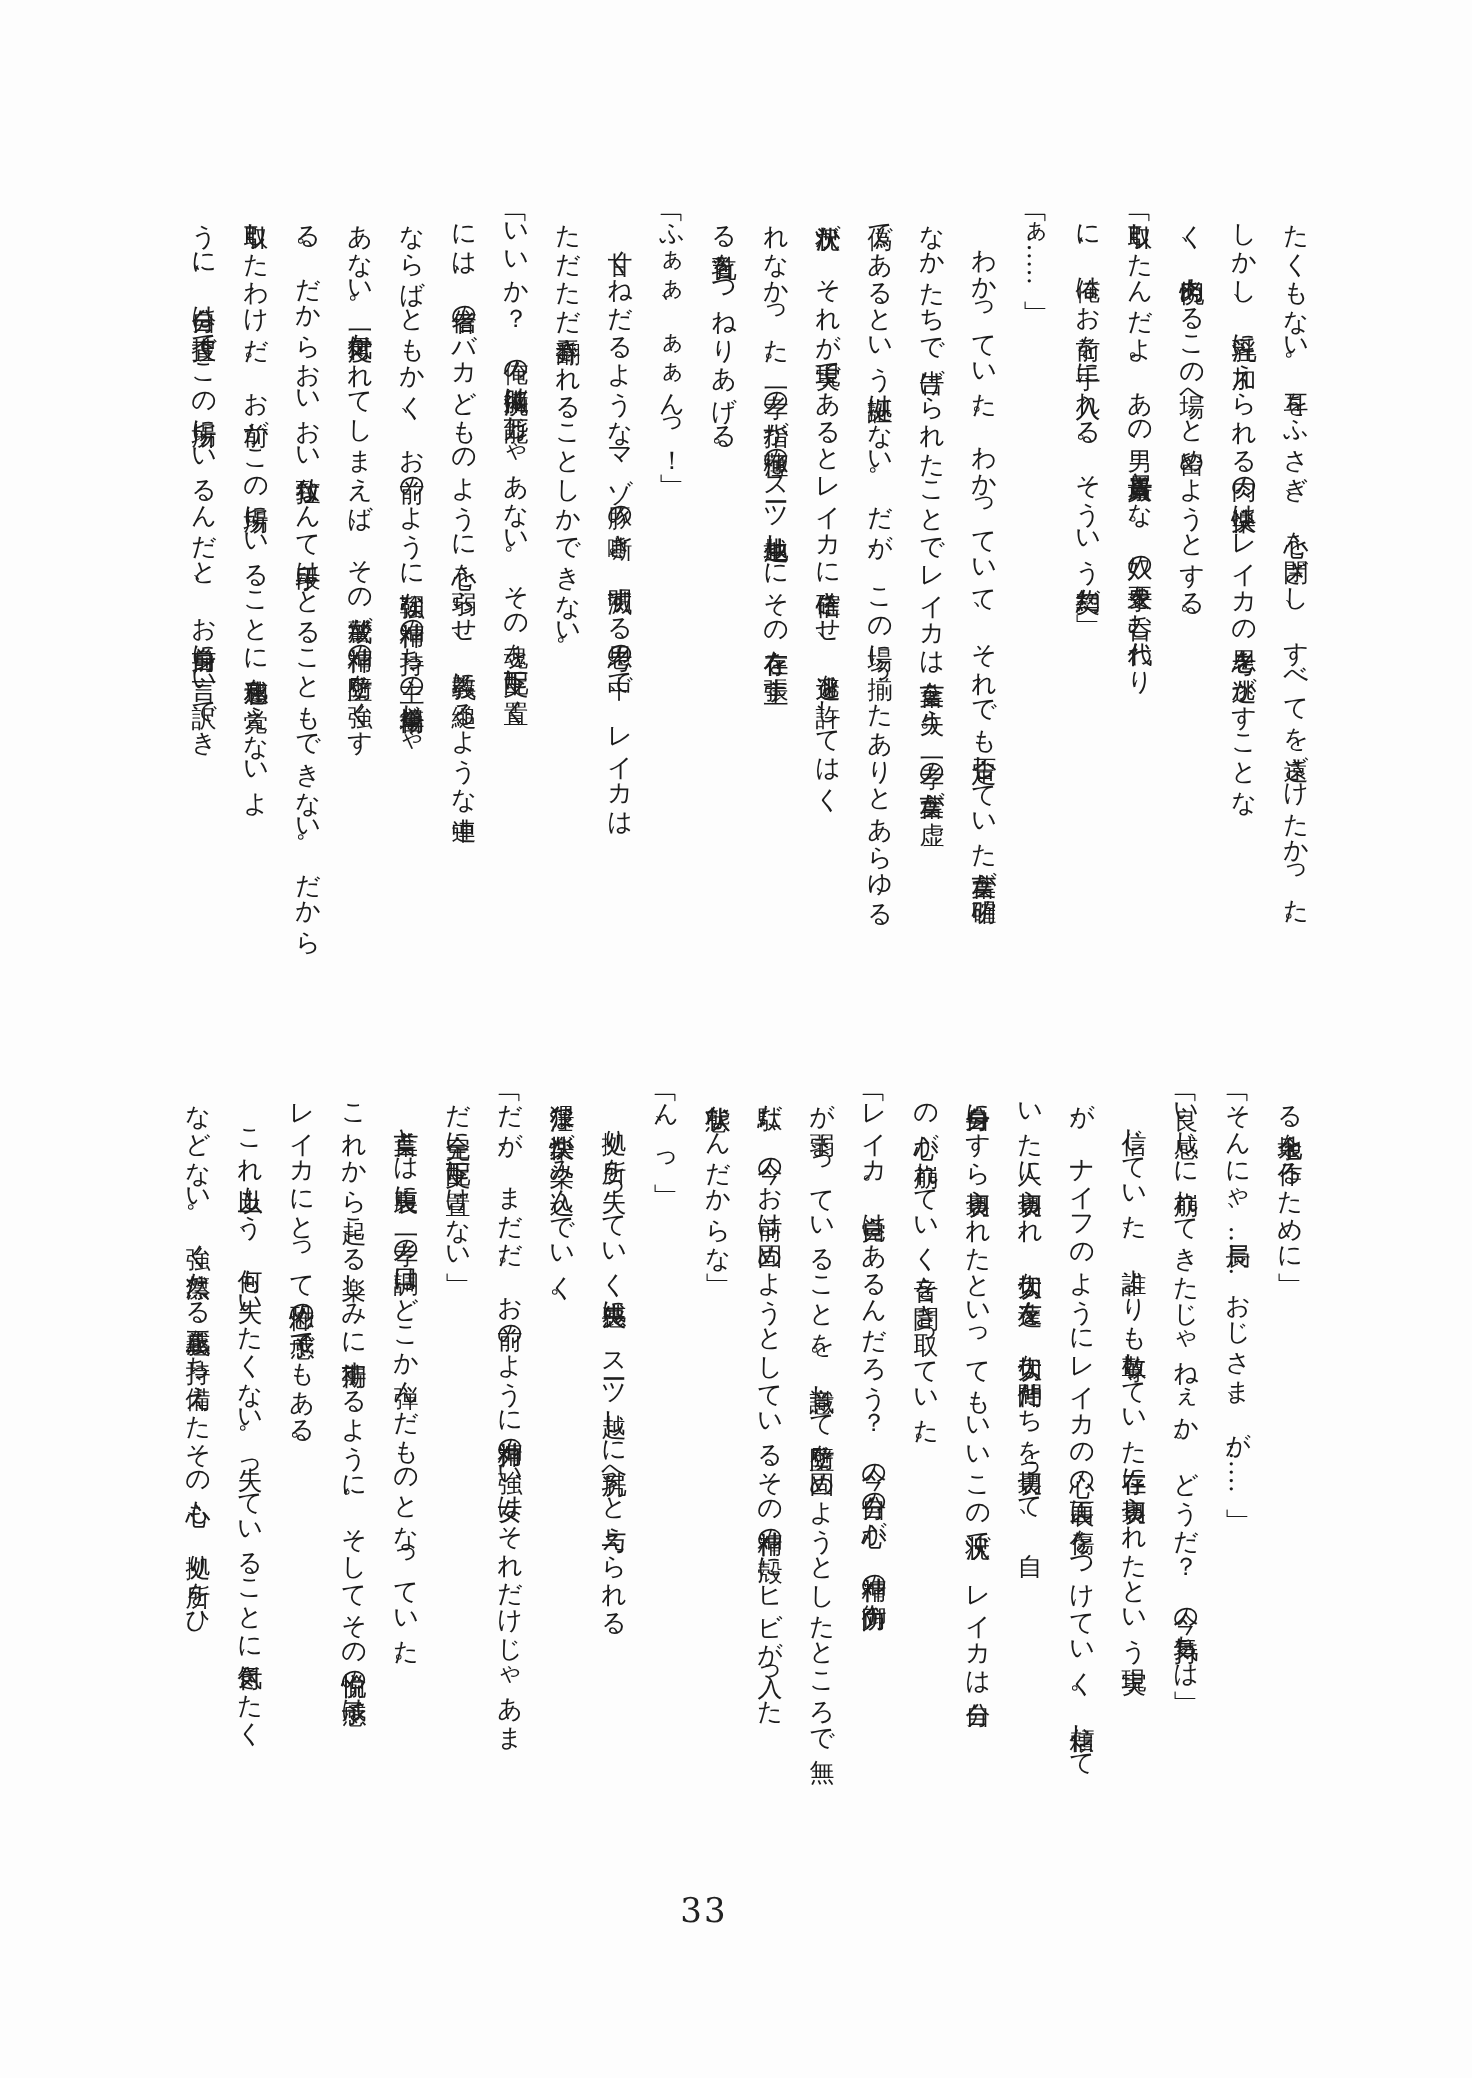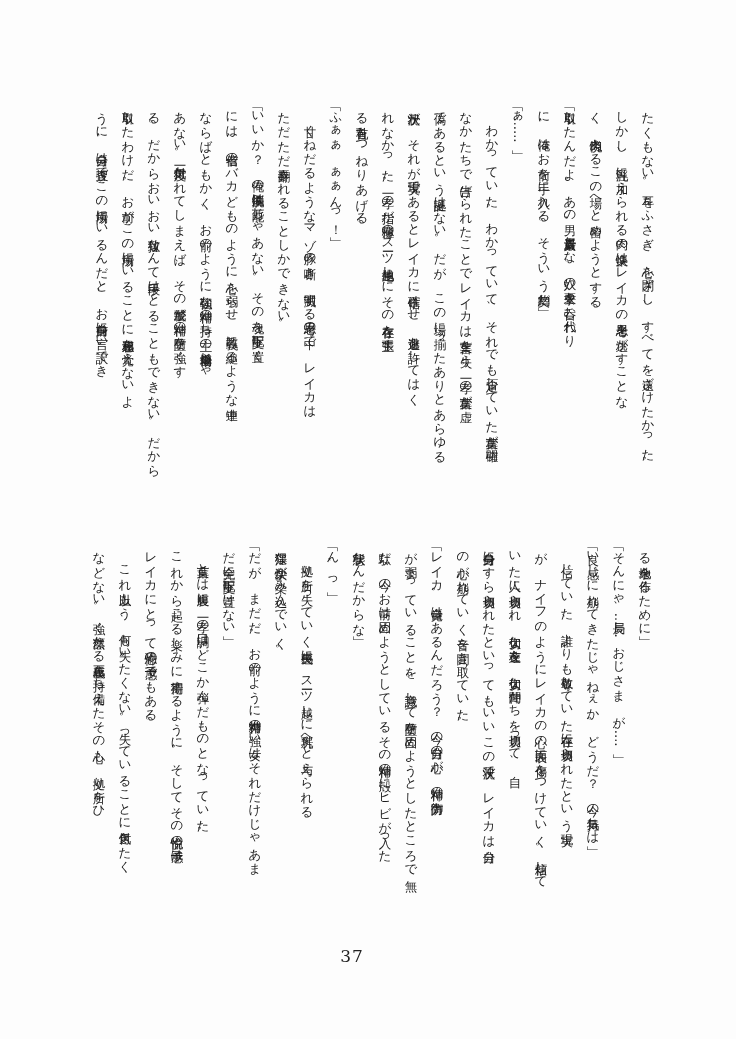--- a/index.html
+++ b/index.html
@@ -53,15 +53,15 @@
 </style>
 </head>
 <body>
 
 <div class="page">
 
   <div class="band band-top"><p class="col">たくもない。耳をふさぎ、心を閉ざし、すべてを遠ざけたかった。</p><p class="col">しかし、淫乳に加えられる肉の快楽はレイカの思考を逃がすことな</p><p class="col">く、肉悦あるこの場へと留めようとする。</p><p class="col">「取引したんだよ。あの男、巌居景貴とな。奴の要求を呑む代わり</p><p class="col">に、俺はお前を手に入れる。そういう契約だ」</p><p class="col">「ぁ……」</p><p class="col">　わかっていた。わかっていて、それでも否定していた言葉が明確</p><p class="col">なかたちで告げられたことでレイカは言葉を失う。一孝の言葉が虚</p><p class="col">偽であるという証拠はない。だが、この場に揃ったありとあらゆる</p><p class="col">状況が、それが現実であるとレイカに確信させ、逃避を許してはく</p><p class="col">れなかった。一孝の指が極薄のスーツ生地越しにその存在を主張す</p><p class="col">る乳首をつねりあげる。</p><p class="col">「ふぁぁ、ぁぁんっ！」</p><p class="col">　甘くねだるようなマゾ豚の嘶き。明滅する思考の中で、レイカは</p><p class="col">ただただ翻弄されることしかできない。</p><p class="col">「いいか？　俺の洗脳術は万能じゃあない。その魂を支配下に置く</p><p class="col">には、信者のバカどものように心を弱らせ、教義に縋るような連中</p><p class="col">ならばともかく、お前のように強靭な精神の持ち主の場合簡単じゃ</p><p class="col">あない。一度気付かれてしまえば、その警戒が精神の防壁を強くす</p><p class="col">る。だからおいおい拉致なんて手段はとることもできない。だから</p><p class="col">取引したわけだ。お前がこの場所にいることに違和感を覚えないよ</p><p class="col">うに、自分は捜査でこの場所にいるんだと、お前自身に言い訳でき</p></div>
 
   <div class="band band-bottom"><p class="col">る余地を作るために」</p><p class="col">「そんにゃ、局長……おじさま、が……」</p><p class="col">「良い感じに崩れてきたじゃねぇか。どうだ？　今の気持ちは」</p><p class="col">　信じていた、誰よりも尊敬していた存在に裏切られたという現実</p><p class="col">が、ナイフのようにレイカの心の表面に傷をつけていく。信頼して</p><p class="col">いた人に裏切られ、大切な友達を、大切な仲間たちを裏切って、自</p><p class="col">分自身にすら裏切られたといってもいいこの状況で、レイカは自分</p><p class="col">の心が崩れていく音を聞き取っていた。</p><p class="col">「レイカ。自覚はあるんだろう？　今の自分の心が、精神の防御力</p><p class="col">が弱まっていることを。意識して防壁を固めようとしたところで無</p><p class="col">駄だ。今のお前は固めようとしているその精神の殻にヒビが入った</p><p class="col">状態なんだからな」</p><p class="col">「ん、っ」</p><p class="col">　拠り所を失っていく喪失感に、スーツ越しに乳房へと与えられる</p><p class="col">淫猥な快楽が染み込んでいく。</p><p class="col">「だが、まだだ。お前のように精神力の強い女はそれだけじゃあま</p><p class="col">だ完全に支配下に置けない」</p><p class="col">　言葉とは裏腹に、一孝の口調はどこか弾んだものとなっていた。</p><p class="col">これから起こる楽しみに期待するように。そしてその愉悦の予感は</p><p class="col">レイカにとって恐怖の予感でもある。</p><p class="col">　これ以上もう、何も失いたくない。失っていることに気付きたく</p><p class="col">などない。強く凛然たる正義感を持ち備えたその心も、拠り所をひ</p></div>
 
-  <div class="page-number">37</div>
+  <div class="page-number">33</div>
 
 </div>
 
 </body></html>

